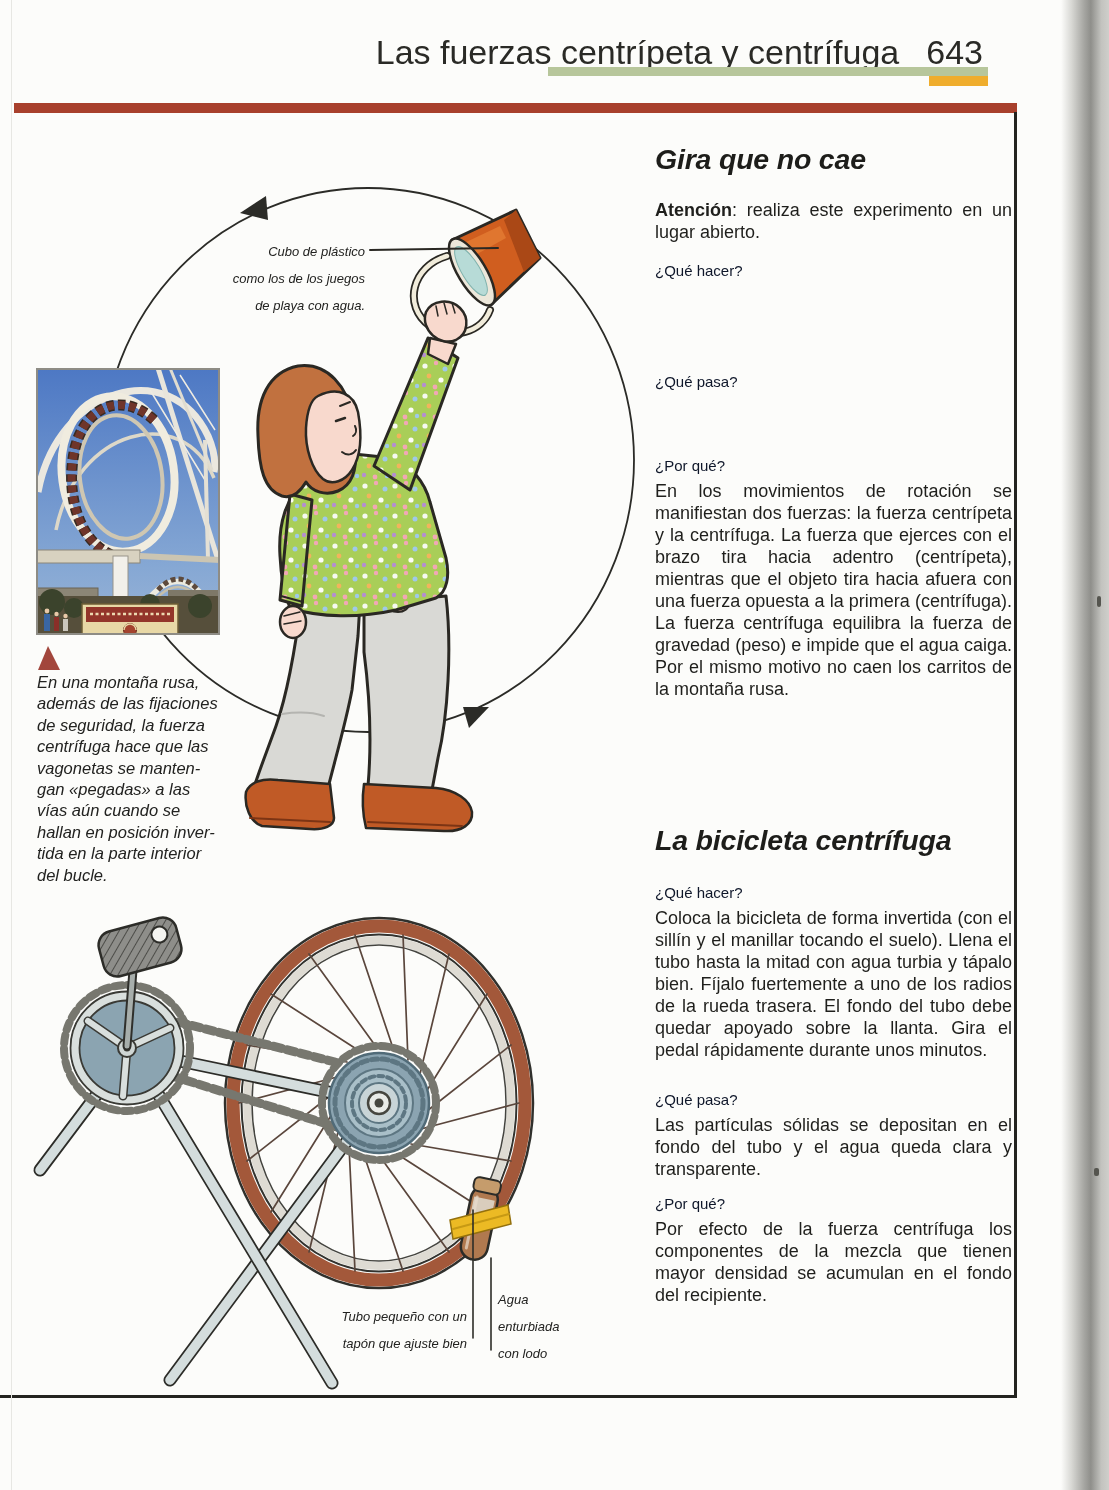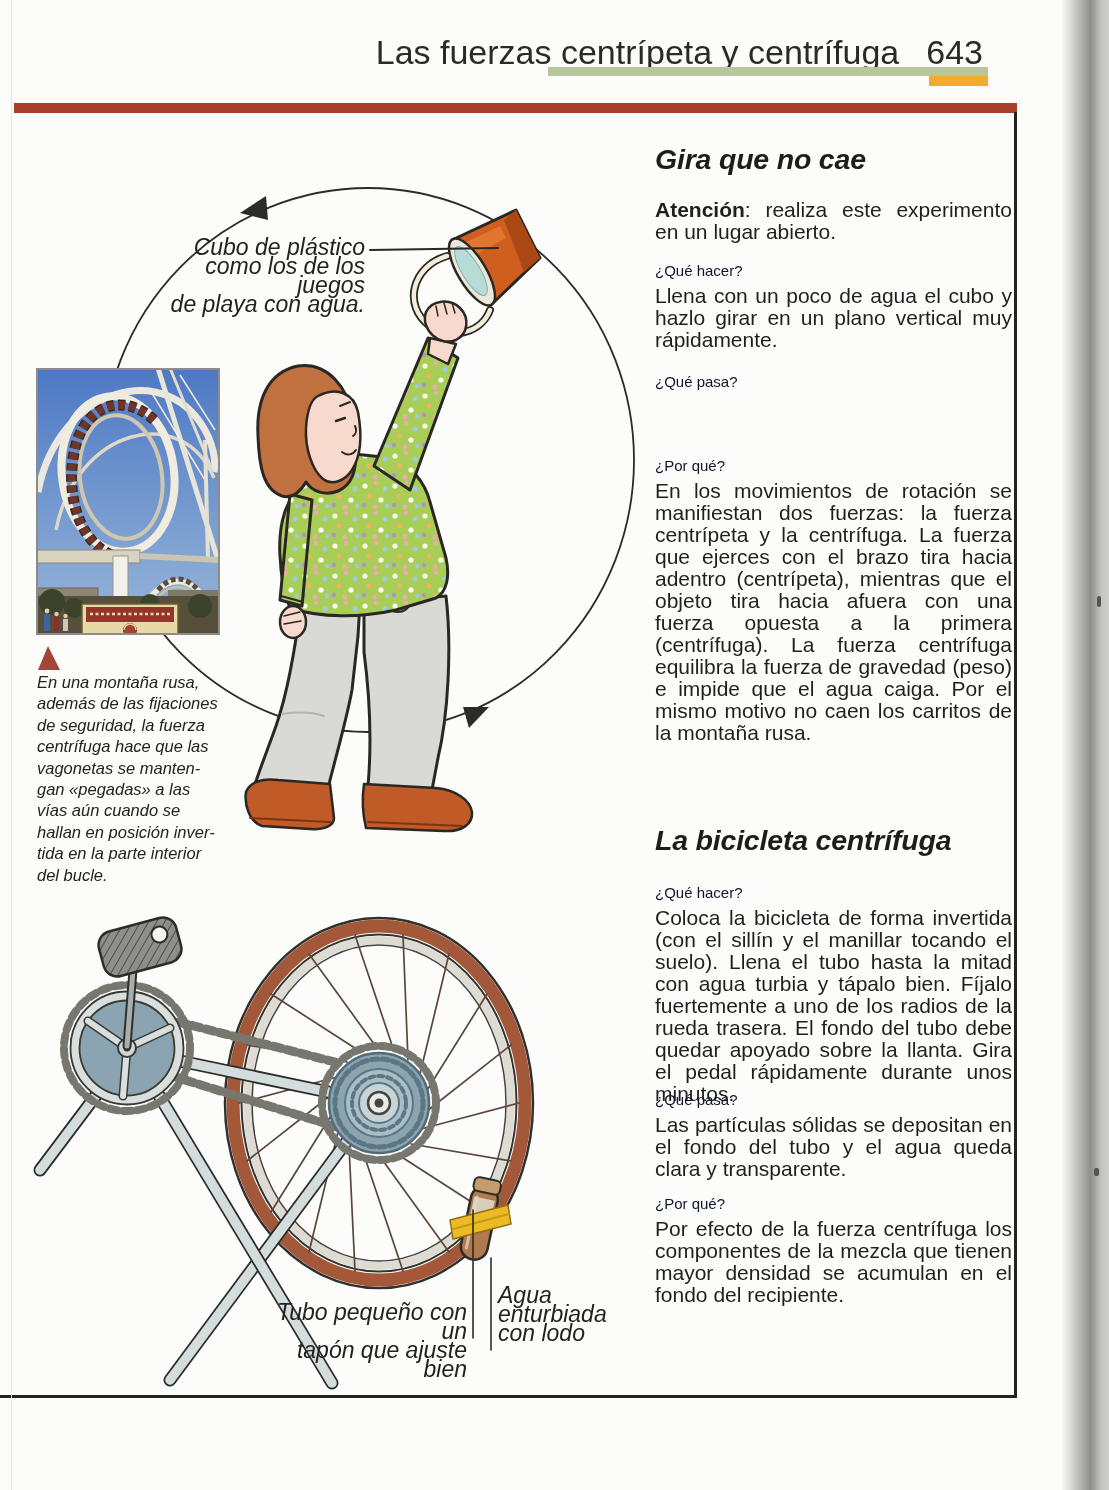--- a/index.html
+++ b/index.html
@@ -17,25 +17,25 @@
   .rule-yellow{position:absolute;left:929px;top:76px;width:59px;height:10px;background:#efad2d;}
   .rule-red{position:absolute;left:14px;top:103px;width:1003px;height:10px;background:#a8402c;}
   .border-right{position:absolute;left:1014px;top:112px;width:3px;height:1285px;background:#23231f;}
   .border-bottom{position:absolute;left:0px;top:1395px;width:1017px;height:3px;background:#23231f;}
 
   
   .tblock{position:absolute;left:655px;width:357px;}
   .article-title{margin:0;font-size:28.5px;line-height:30px;font-weight:bold;font-style:italic;
       color:#1d1d1a;letter-spacing:-0.2px;}
   .q-head{margin:0 0 3px 0;font-size:15px;line-height:22px;font-weight:normal;color:#0f172a;}
-  .body-p{margin:0;font-size:21px;line-height:22px;text-align:justify;color:#1f1f1c;}
+  .body-p{margin:0;font-size:18px;line-height:22px;text-align:justify;color:#1f1f1c;}
   .warn b{font-weight:bold;}
 
   
-  .ill-label{position:absolute;font-style:italic;font-size:23px;line-height:19px;
+  .ill-label{position:absolute;font-style:italic;font-size:13px;line-height:27px;
       white-space:pre-line;color:#222220;}
   .bucket-label{left:150px;top:238px;width:215px;text-align:right;}
   .photo-caption{left:37px;top:672px;width:208px;font-size:16.5px;line-height:21.4px;}
   .tube-label{left:267px;top:1303px;width:200px;text-align:right;}
   .water-label{left:498px;top:1286px;width:120px;}
   .tri-marker{position:absolute;left:38px;top:646px;width:0;height:0;
       border-left:10px solid transparent;border-right:12px solid transparent;
       border-bottom:24px solid #a2463c;}
 
   svg.art{position:absolute;left:0;top:0;pointer-events:none;}
@@ -287,21 +287,20 @@
   <div class="tblock" style="top:144px">
     <h2 class="article-title">Gira que no cae</h2>
   </div>
   <div class="tblock" style="top:199px">
     <p class="body-p warn">
       <b>Atención</b><span>: realiza este experimento en un lugar abierto.</span>
     </p>
   </div>
   <div class="tblock" style="top:260px">
     <h3 class="q-head">¿Qué hacer?</h3>
-    <p class="body-p">Llena con un poco de agua el cubo y hazlo girar en un plano vertical muy rápidamente.</p>
   </div>
   <div class="tblock" style="top:371px">
     <h3 class="q-head">¿Qué pasa?</h3>
   </div>
   <div class="tblock" style="top:455px">
     <h3 class="q-head">¿Por qué?</h3>
     <p class="body-p">En los movimientos de rotación se manifiestan dos fuerzas: la fuerza centrípeta y la centrífuga. La fuerza que ejerces con el brazo tira hacia adentro (centrípeta), mientras que el objeto tira hacia afuera con una fuerza opuesta a la primera (centrífuga). La fuerza centrífuga equilibra la fuerza de gravedad (peso) e impide que el agua caiga. Por el mismo motivo no caen los carritos de la montaña rusa.</p>
   </div>
 
   <div class="tblock" style="top:825px">

